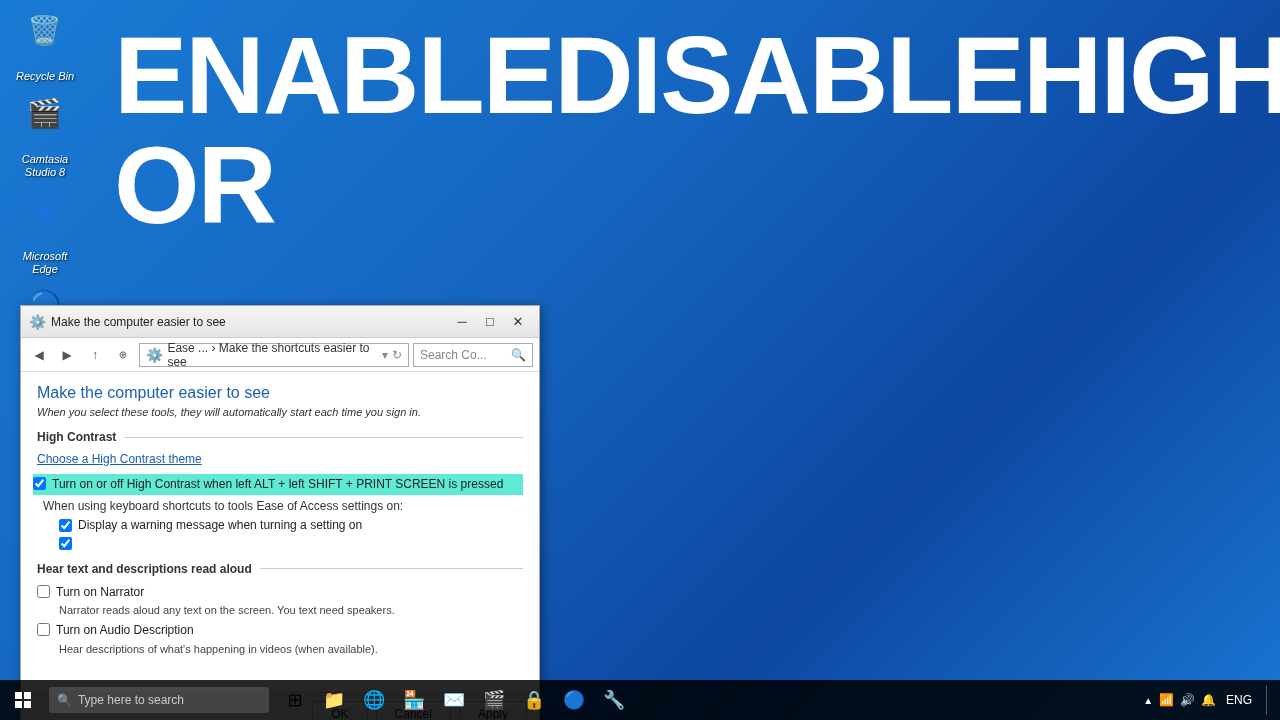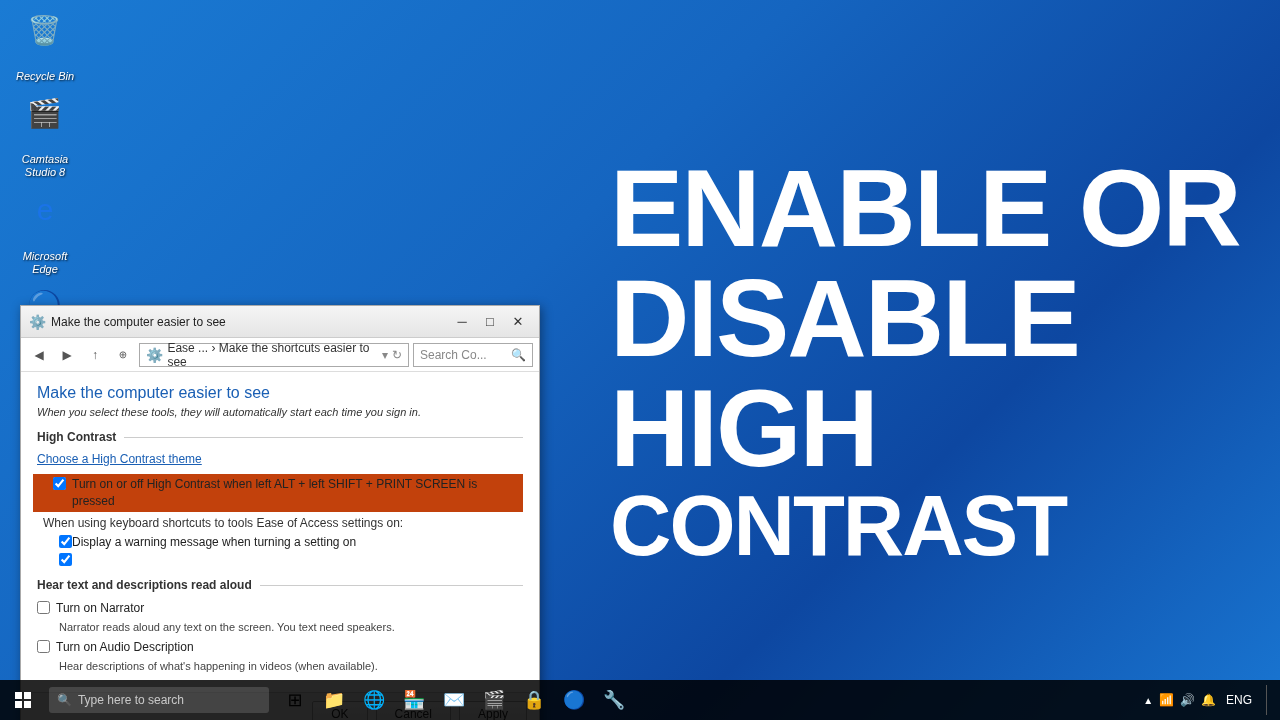--- a/index.html
+++ b/index.html
@@ -54,21 +54,20 @@
     }
 
     
     .overlay-text {
       position: absolute;
       top: 0;
       right: 0;
       width: 700px;
       height: 100%;
       display: flex;
-      flex-direction: column;
       justify-content: center;
       padding: 20px 30px;
       gap: 0;
     }
     .overlay-line {
       color: white;
       font-size: 110px;
       font-weight: 900;
       font-family: Arial, sans-serif;
       line-height: 1;
@@ -287,41 +286,41 @@
       margin-bottom: 8px;
       display: block;
     }
     .checkbox-row {
       display: flex;
       align-items: flex-start;
       gap: 6px;
       margin-bottom: 4px;
     }
     .checkbox-row.highlighted {
-      background: #c2410c;
-      padding: 2px 20px;
+      background: #5eead4;
+      padding: 2px 0;
       margin-left: -4px;
     }
     .checkbox-row input[type="checkbox"] {
       margin-top: 1px;
       flex-shrink: 0;
     }
     .checkbox-label {
       font-size: 12px;
       color: #222;
       line-height: 1.4;
     }
     .sub-checkboxes {
       margin-left: 22px;
       margin-top: 4px;
     }
     .sub-checkbox-row {
       display: flex;
       align-items: center;
-      gap: 0;
+      gap: 6px;
       margin-bottom: 3px;
     }
     .narrator-desc {
       margin-left: 22px;
       font-size: 11px;
       color: #444;
       margin-top: 2px;
       margin-bottom: 6px;
     }
 

